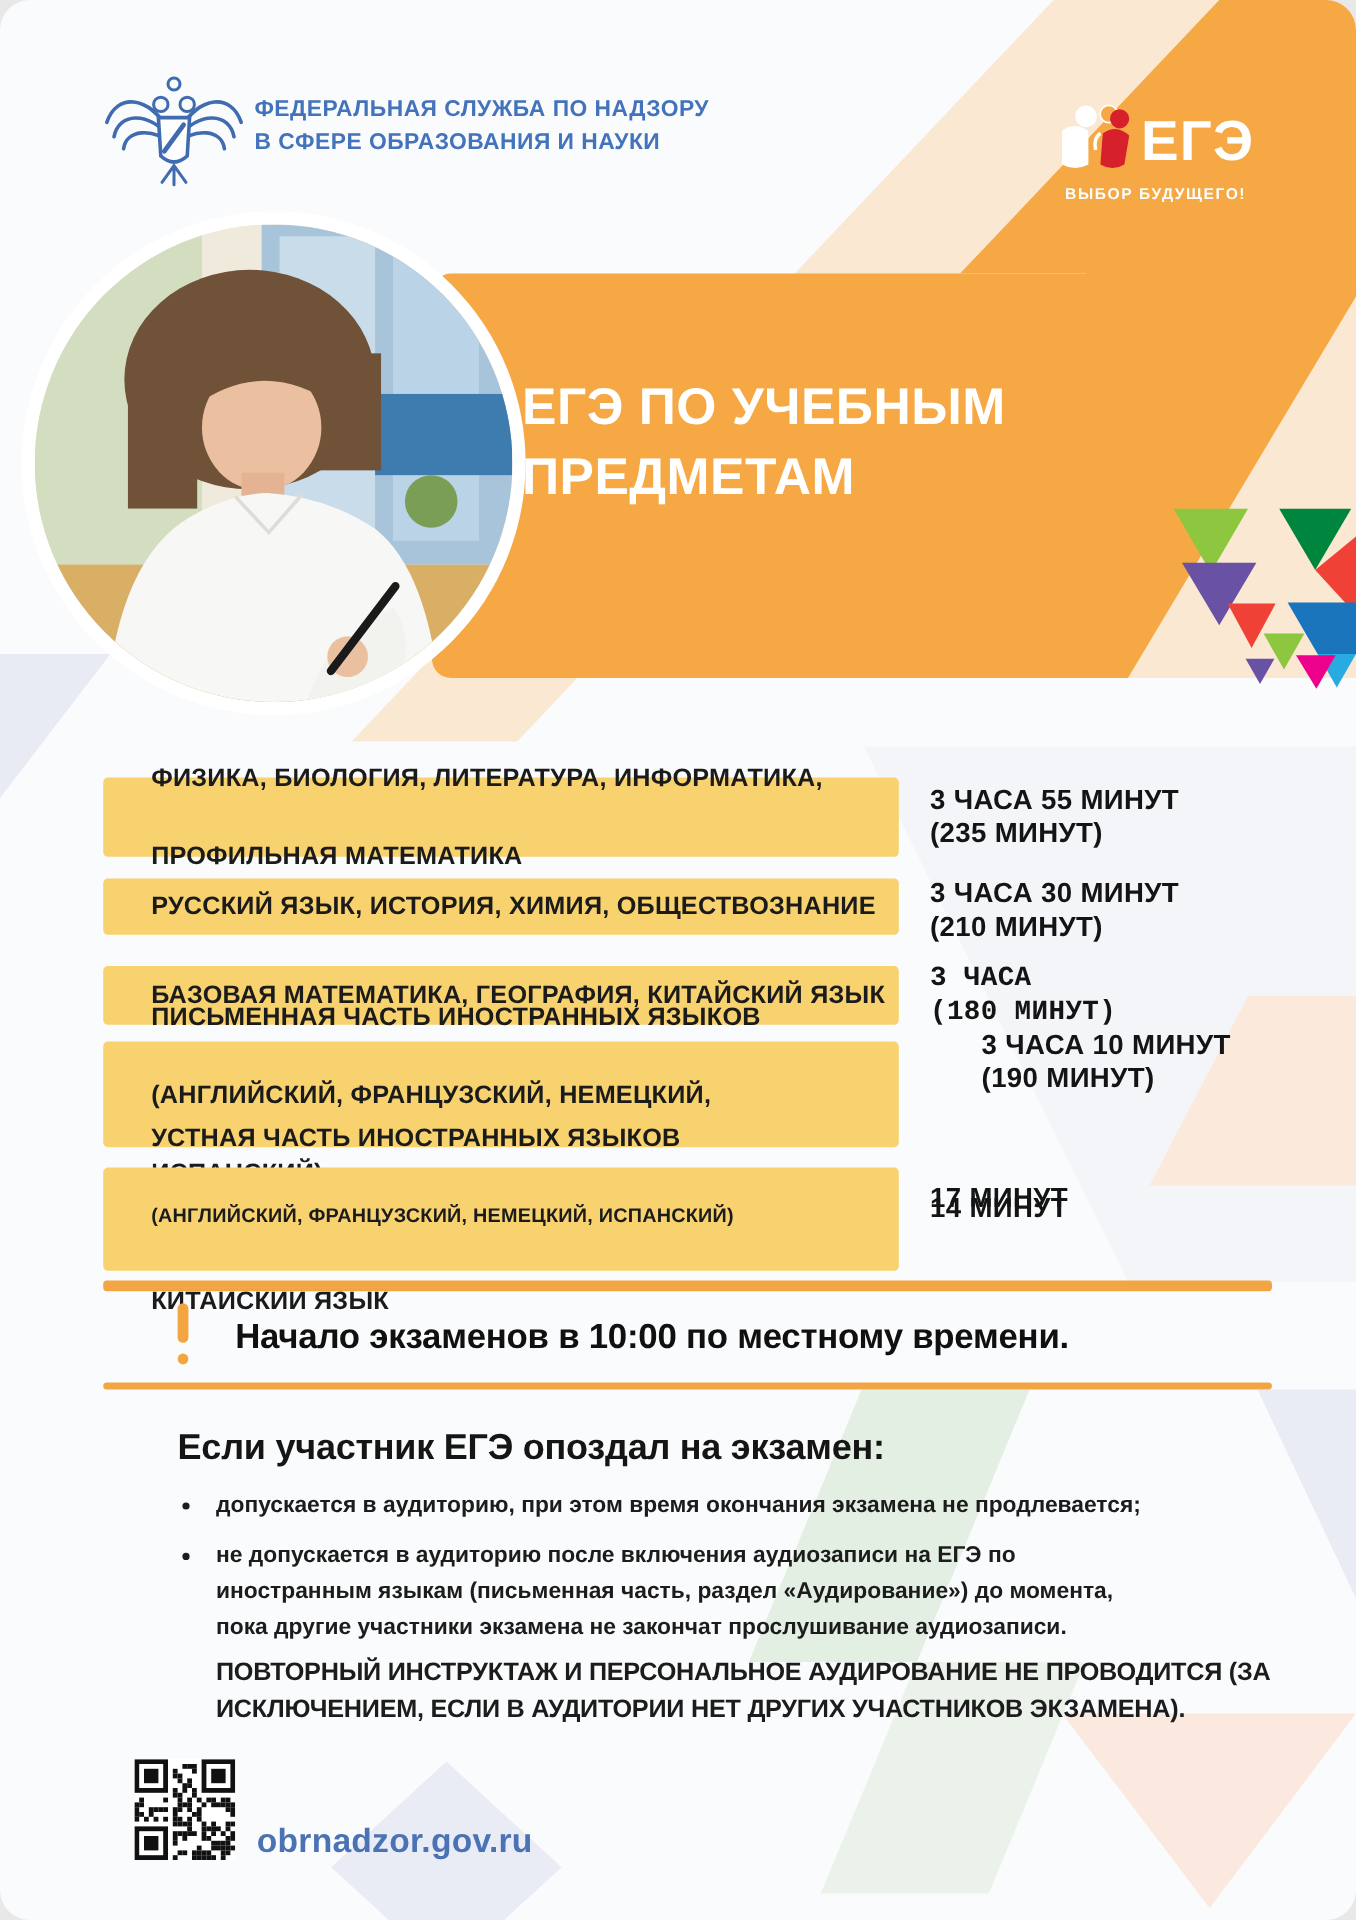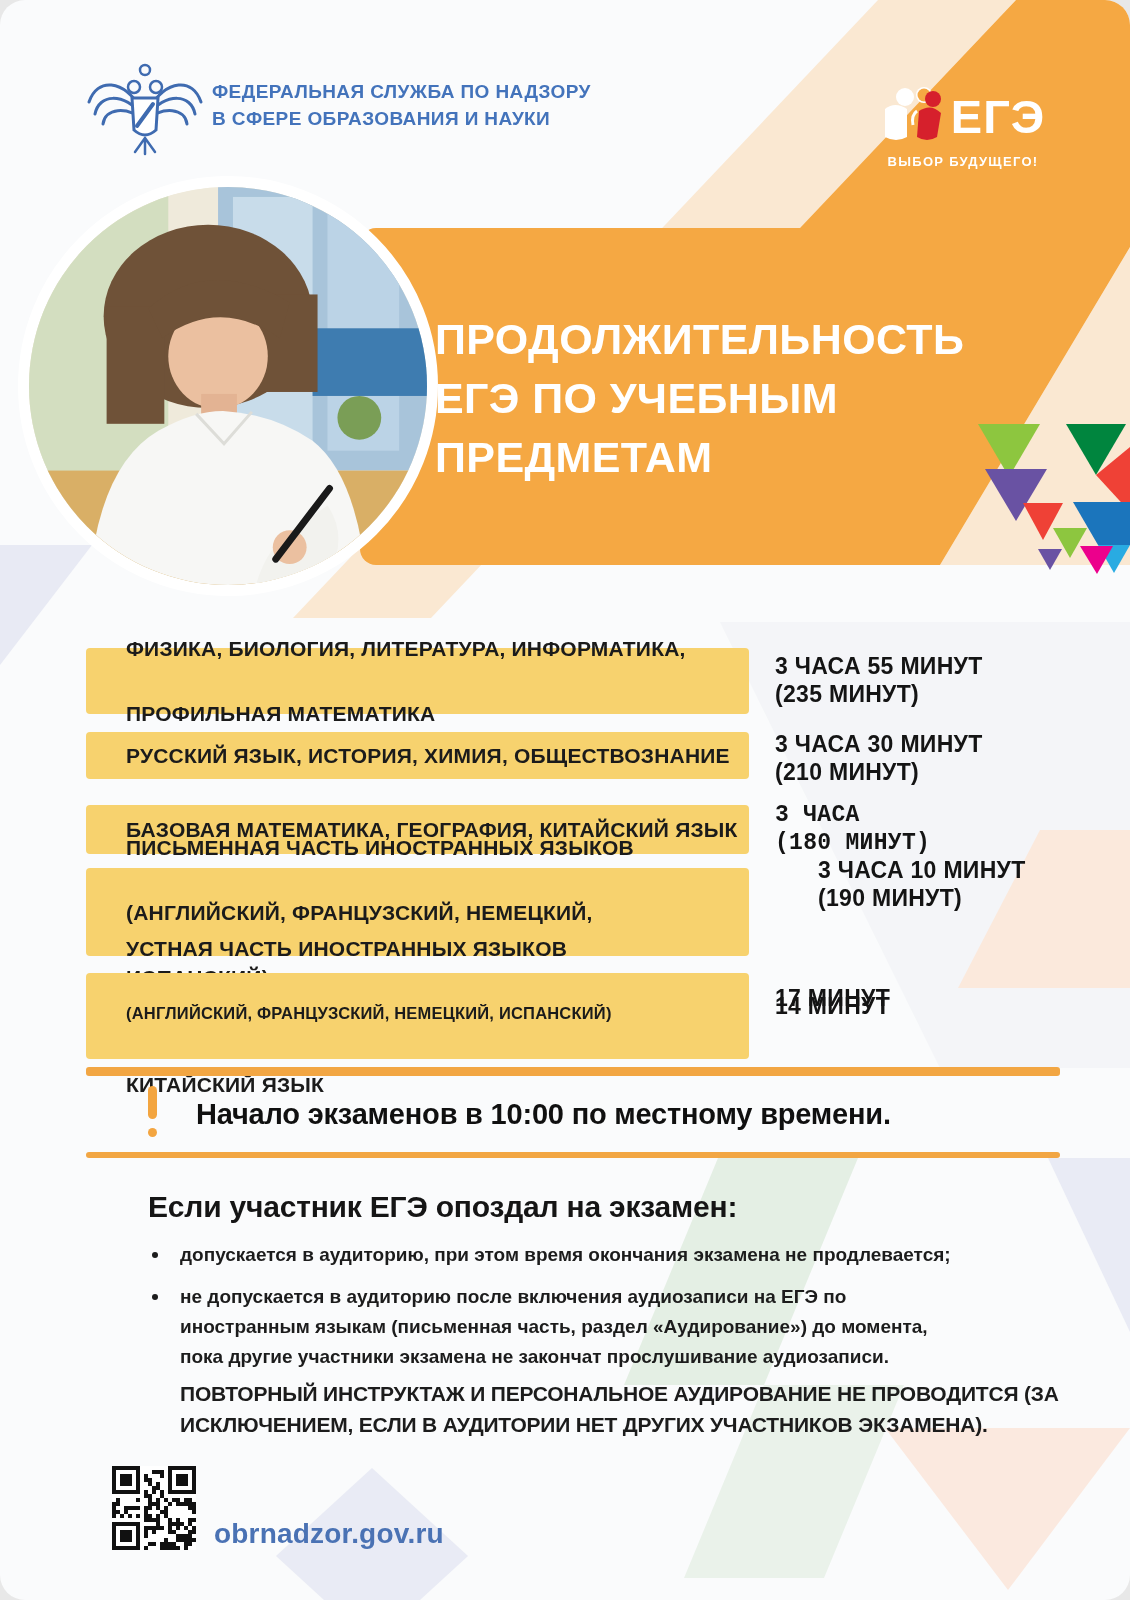--- a/index.html
+++ b/index.html
@@ -166,21 +166,20 @@
       <rect x="173" y="208" width="36" height="28" fill="#E3B393"></rect>
       <path d="M60,400 Q70,280 130,245 Q165,225 195,225 Q245,228 285,255 Q330,290 340,400 Z" fill="#F7F7F5"></path>
       <path d="M168,228 L196,258 L224,226" stroke="#DDDDD8" stroke-width="3" fill="none"></path>
       <path d="M300,320 Q322,352 300,392 L228,400 Q240,360 265,345 Z" fill="#F2F2EE"></path>
       <circle cx="262" cy="362" r="17" fill="#EBC0A0"></circle>
       <line x1="302" y1="303" x2="248" y2="374" stroke="#1a1a1a" stroke-width="7" stroke-linecap="round"></line>
     </svg>
   </div>
 
   <div class="abs hero-title">
-    <div>ПРОДОЛЖИТЕЛЬНОСТЬ</div>
     <div>ЕГЭ ПО УЧЕБНЫМ</div>
     <div>ПРЕДМЕТАМ</div>
   </div>
 
   <div class="abs row" style="top:648px;height:66px;">
     <div class="ln">ФИЗИКА, БИОЛОГИЯ, ЛИТЕРАТУРА, ИНФОРМАТИКА,</div>
     <div class="ln">ПРОФИЛЬНАЯ МАТЕМАТИКА</div>
   </div>
   <div class="abs time" style="top:652px;">
     <div>3 ЧАСА 55 МИНУТ</div>

